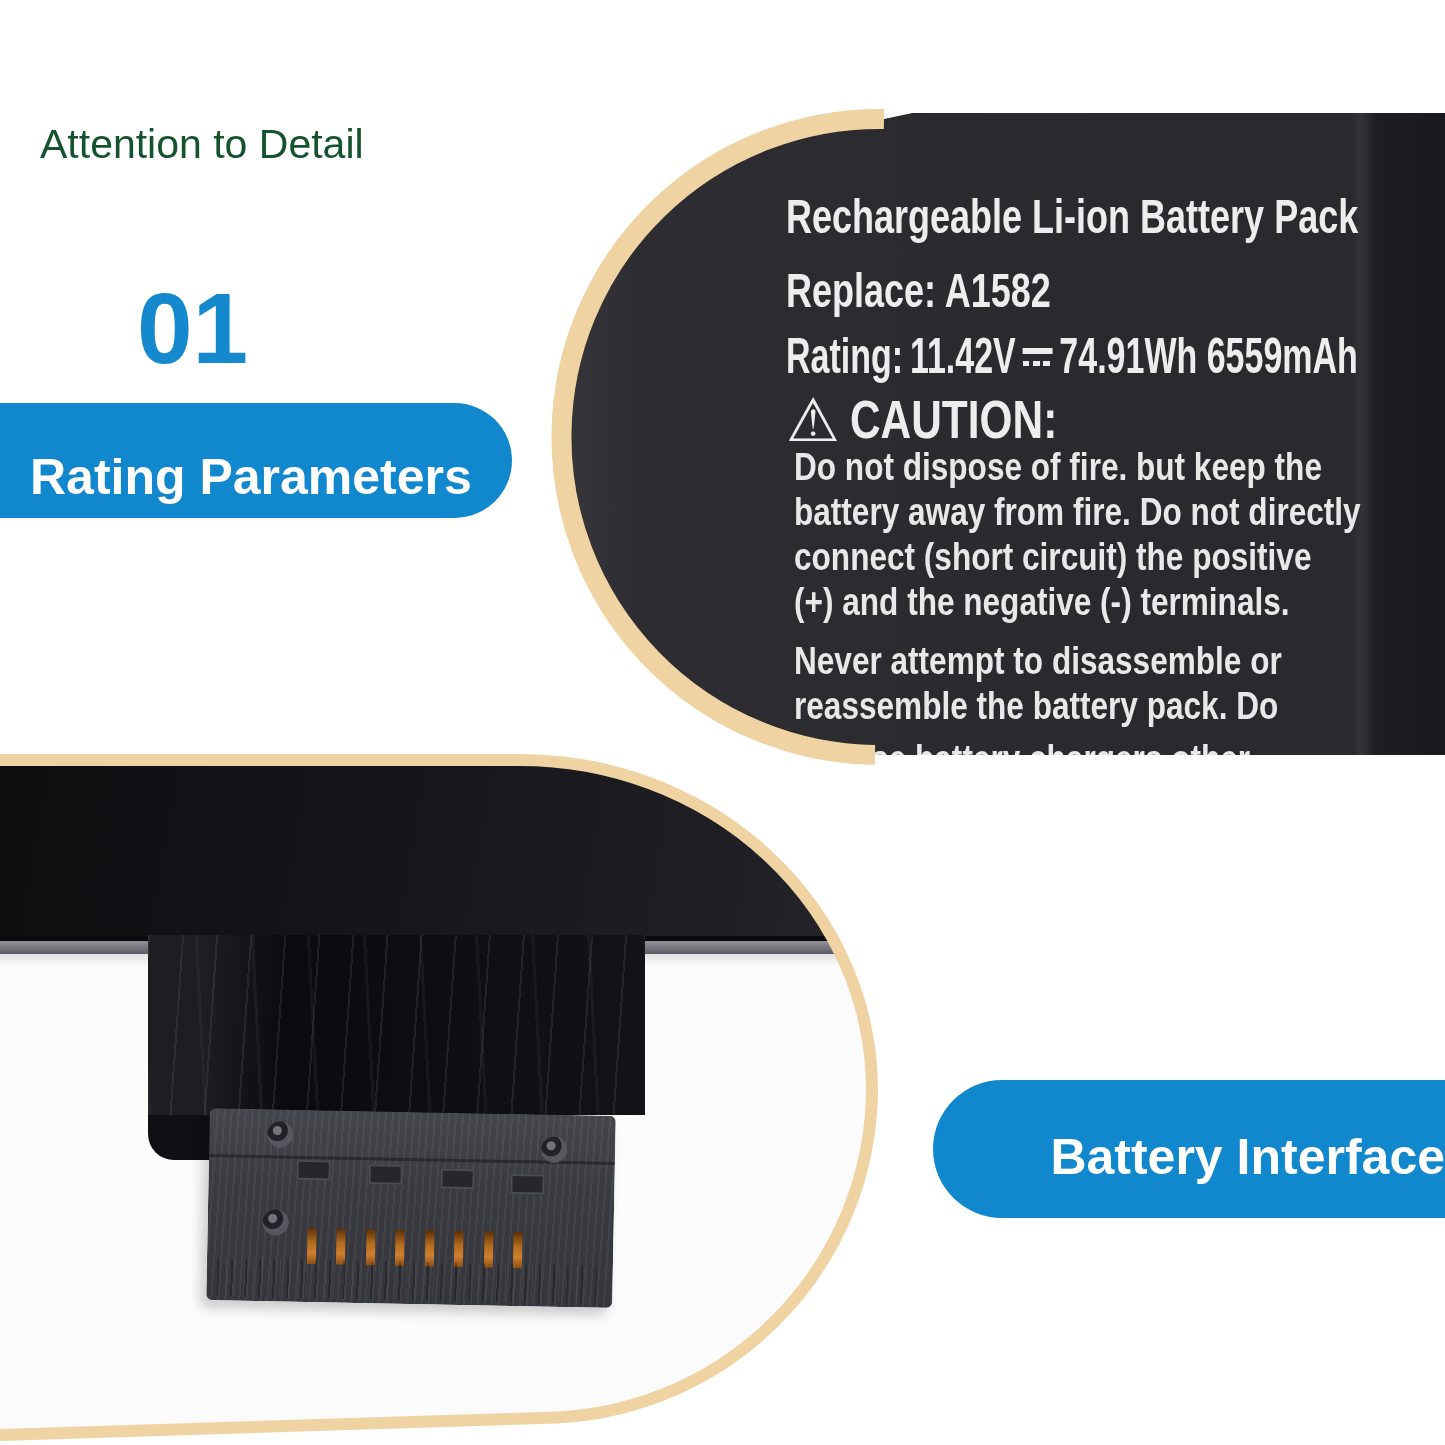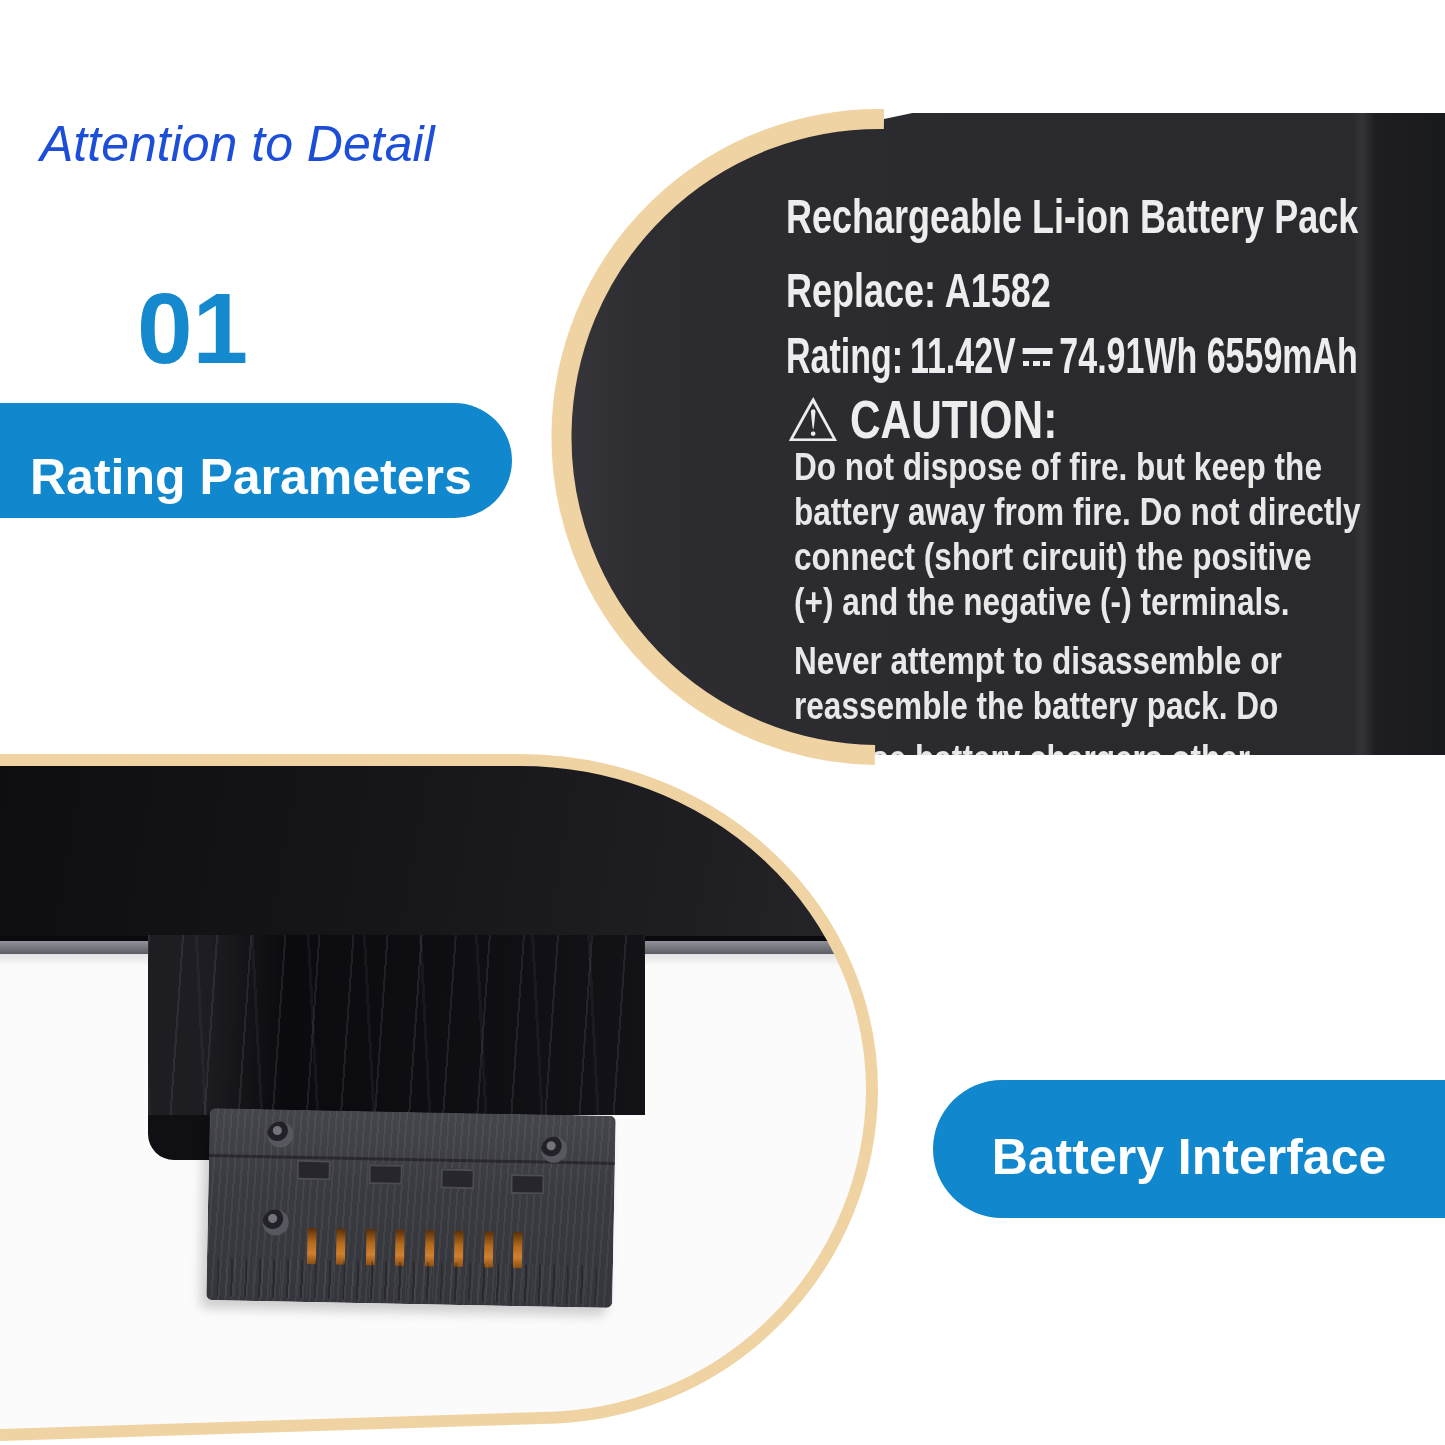--- a/index.html
+++ b/index.html
@@ -3,31 +3,31 @@
 <meta charset="utf-8">
 <style>
   html,body{margin:0;padding:0;background:#ffffff;}
   .canvas{position:relative;width:1445px;height:1445px;overflow:hidden;background:#ffffff;
           font-family:"Liberation Sans",sans-serif;}
   .abs{position:absolute;}
 
   
   .title{left:38px;top:38px;font-size:64px;line-height:64px;font-weight:bold;
          color:#1E91D8;letter-spacing:1px;white-space:nowrap;}
-  .subtitle{left:40px;top:124px;font-size:50px;line-height:41px;color:#1d4ed8;white-space:nowrap;font-style:italic;}
+  .subtitle{left:40px;top:124px;font-size:41px;line-height:41px;color:#14532d;white-space:nowrap;}
 
   
   .secnum{width:200px;text-align:left;font-size:100px;line-height:100px;font-weight:bold;color:#1489CE;}
   .num1{left:137px;top:278px;}
   .num2{left:1105px;top:956px;}
   .pill{background:#1187CD;display:flex;align-items:center;color:#ffffff;font-weight:bold;}
   .pill1{left:0;top:403px;width:512px;height:115px;border-radius:0 58px 58px 0;
          padding-left:30px;padding-top:32px;box-sizing:border-box;font-size:50px;}
   .pill2{left:933px;top:1080px;width:512px;height:138px;border-radius:69px 0 0 69px;
-         justify-content:center;padding-top:16px;box-sizing:border-box;font-size:50px;}
+         justify-content:flex-end;padding-top:16px;box-sizing:border-box;font-size:50px;}
 
   
   .photo-top{left:0;top:0;width:1445px;height:1445px;
      clip-path:path("M 875 755 A 318 318 0 1 1 884 119 L 1446 0 L 1446 755 Z");}
   .label-bg{left:540px;top:113px;width:906px;height:643px;
      background:linear-gradient(90deg,#38383e 0px,#2d2d31 100px,#2a2a2e 560px,#2a2a2e 812px,
                 #333338 822px,#1e1e22 836px,#191a1e 906px);}
   .ltext{color:#EDEDED;white-space:nowrap;transform-origin:left top;}
   .l-product{left:786px;top:192px;font-size:48px;line-height:50px;font-weight:bold;transform:scaleX(.75);}
   .l-replace{left:786px;top:266px;font-size:48px;line-height:50px;font-weight:bold;transform:scaleX(.75);}

